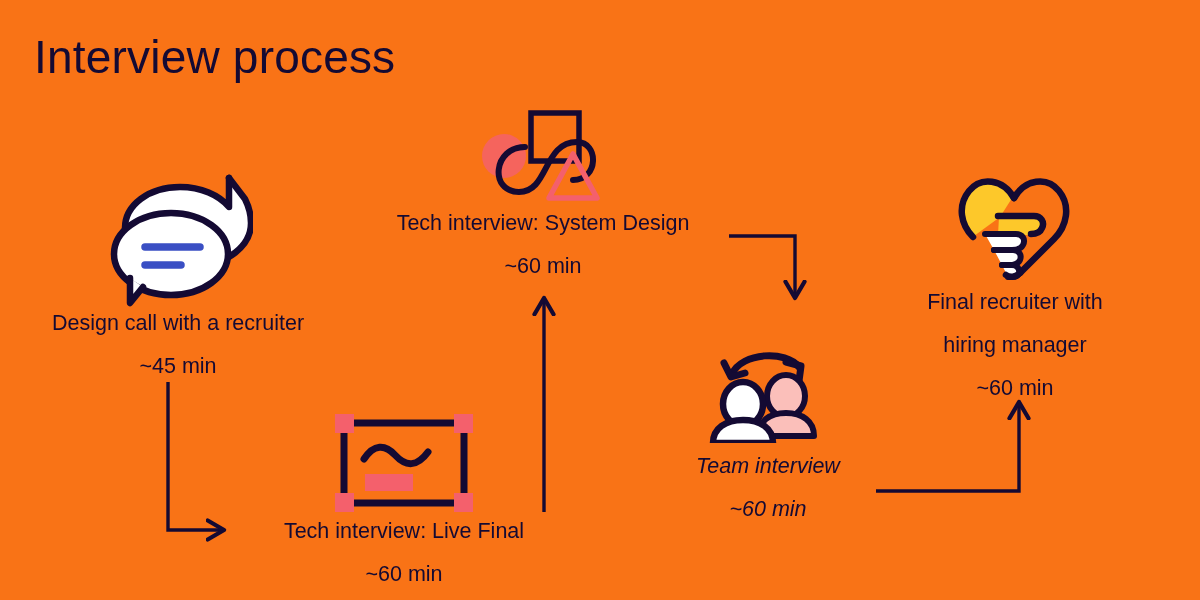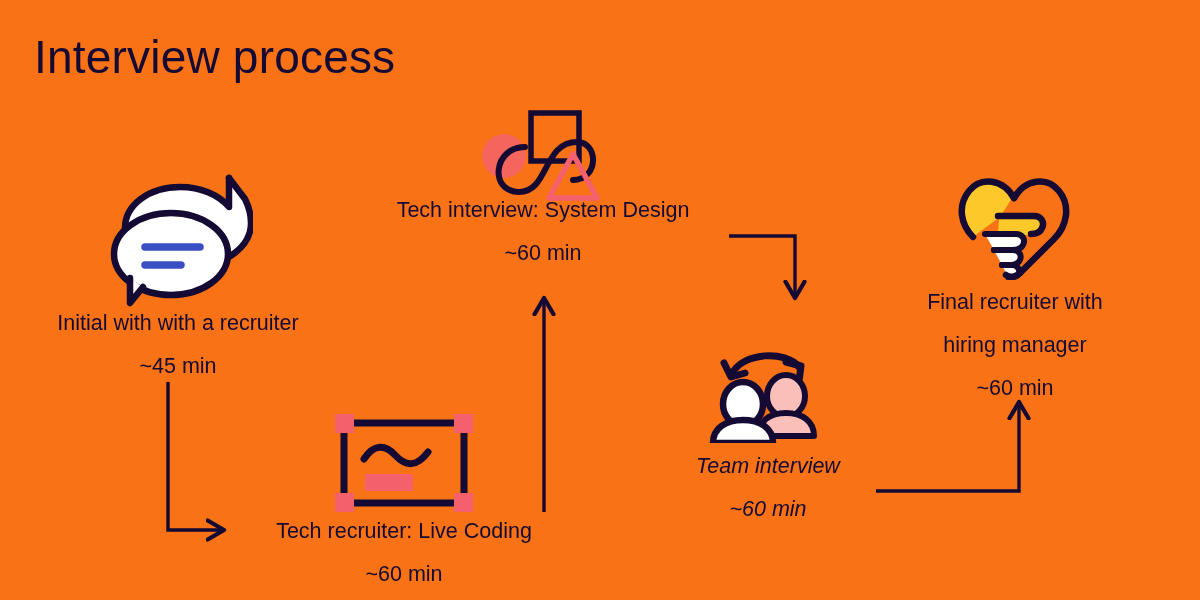--- a/index.html
+++ b/index.html
@@ -59,21 +59,21 @@
   }
 
   
   #node-initial-call     { left: 178px; top: 168px; }
   #node-initial-call .node-label   { top: 140px; }
 
   #node-live-coding      { left: 404px; top: 408px; }
   #node-live-coding .node-label    { top: 108px; }
 
   #node-system-design    { left: 543px; top: 104px; }
-  #node-system-design .node-label  { top: 91px; }
+  #node-system-design .node-label  { top: 104px; }
 
   #node-team-interview   { left: 768px; top: 333px; }
   #node-team-interview .node-label { top: 118px; font-style: italic; }
 
   #node-final-interview  { left: 1015px; top: 165px; }
   #node-final-interview .node-label{ top: 122px; }
 </style>
 </head>
 <body>
 
@@ -121,21 +121,21 @@
                  C26,106 26,106 26,106
                  Z" fill="#ffffff" stroke="none"></path>
         <ellipse cx="68" cy="86" rx="57" ry="41" fill="#ffffff" stroke="#140A33" stroke-width="6.5"></ellipse>
         <path d="M40,119 L27,135 L27,110" fill="#ffffff" stroke="#140A33" stroke-width="6.5" stroke-linecap="round" stroke-linejoin="round"></path>
 
         <line x1="42" y1="79" x2="97" y2="79" stroke="#3A4FC4" stroke-width="7.5" stroke-linecap="round"></line>
         <line x1="42" y1="97" x2="78" y2="97" stroke="#3A4FC4" stroke-width="7.5" stroke-linecap="round"></line>
       </svg>
     </div>
     <div class="node-label">
-      <span>Initial with with a recruiter</span>
+      <span>Design call with a recruiter</span>
       <span class="dur">~45 min</span>
     </div>
   </div>
 
   <div class="node" id="node-live-coding">
     <div class="node-icon">
       <svg width="150" height="110" viewBox="0 0 150 110">
 
         <rect x="15" y="15" width="120" height="80" fill="none" stroke="#140A33" stroke-width="7"></rect>
 
@@ -143,21 +143,21 @@
 
         <rect x="36" y="66" width="48" height="17" fill="#F4606C"></rect>
 
         <rect x="6" y="6" width="19" height="19" fill="#F4606C"></rect>
         <rect x="125" y="6" width="19" height="19" fill="#F4606C"></rect>
         <rect x="6" y="85" width="19" height="19" fill="#F4606C"></rect>
         <rect x="125" y="85" width="19" height="19" fill="#F4606C"></rect>
       </svg>
     </div>
     <div class="node-label">
-      <span>Tech recruiter: Live Coding</span>
+      <span>Tech interview: Live Final</span>
       <span class="dur">~60 min</span>
     </div>
   </div>
 
   <div class="node" id="node-system-design">
     <div class="node-icon">
       <svg width="140" height="100" viewBox="0 0 140 100">
 
         <circle cx="31" cy="52" r="22" fill="#F4606C" opacity="0.82"></circle>
 

